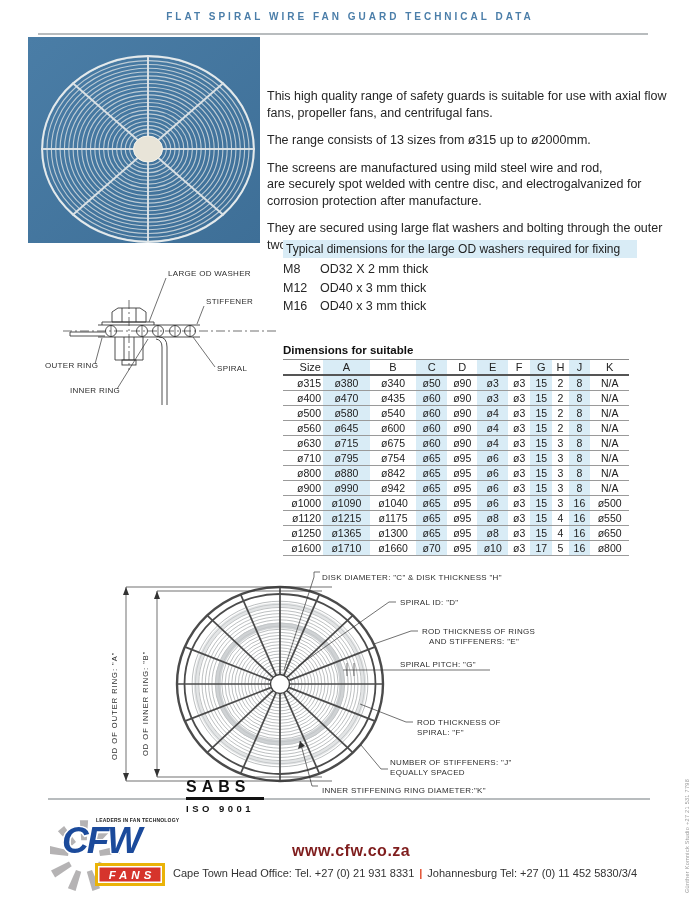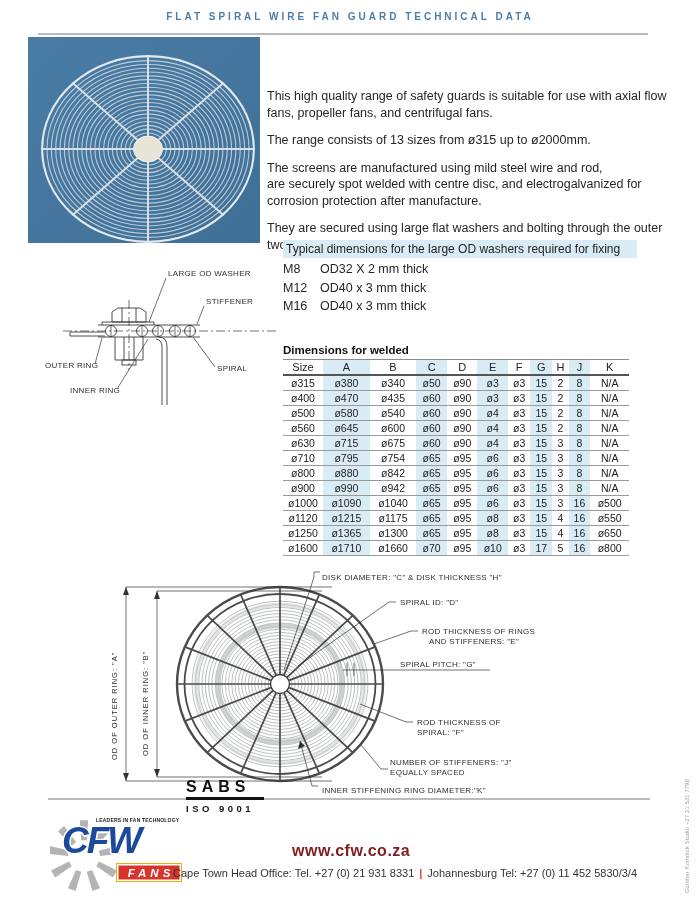--- a/index.html
+++ b/index.html
@@ -21,41 +21,41 @@
   .washer-row{display:flex;font-size:12.5px;color:#262626;height:18.5px;}
   .washer-row .wsize{width:37px;}
   .washers-list{margin-top:4px;}
   
   .screens{position:absolute;left:283px;top:344px;width:360px;}
   .screens-heading{font-size:11.5px;font-weight:bold;color:#111;margin-bottom:3px;}
   table.screens-table{border-collapse:collapse;width:346px;font-size:10.5px;color:#222;}
   table.screens-table th{font-weight:normal;font-size:11px;border-top:1px solid #8a8a8a;
         border-bottom:2px solid #555;padding:1px 2px;height:12px;text-align:center;}
   table.screens-table td{border-bottom:1px solid #9a9a9a;padding:1px 2px;height:11.6px;text-align:center;}
-  table.screens-table .col-size{text-align:center;width:36px;}
+  table.screens-table .col-size{text-align:right;width:36px;}
   table.screens-table .hl{background:#d9ecf6;}
   
   .bolt-svg{position:absolute;left:38px;top:252px;width:250px;height:155px;}
   .guard-svg{position:absolute;left:60px;top:560px;width:600px;height:247px;}
   .dlabel{font-family:"Liberation Sans",sans-serif;font-size:8px;letter-spacing:0.3px;fill:#2d2d2d;}
   .dlabel-sm{font-family:"Liberation Sans",sans-serif;font-size:7.5px;letter-spacing:1px;fill:#2d2d2d;}
   .dline{stroke:#3a3a3a;stroke-width:0.9;fill:none;}
   .dthin{stroke:#333;stroke-width:0.7;fill:none;}
   
   .footer-rule{position:absolute;left:48px;top:798px;width:602px;height:2px;background:#b8bcbe;}
   .cfw-gear{position:absolute;left:50px;top:811px;width:130px;height:85px;}
   .cfw-tagline{position:absolute;left:96px;top:817px;font-size:5px;font-weight:bold;color:#222;
                letter-spacing:0.2px;}
   .cfw-text{position:absolute;left:62px;top:820px;font-size:37px;font-weight:bold;font-style:italic;
             color:#1b4a9b;letter-spacing:-2px;
             text-shadow:-1.5px 0 #fff,1.5px 0 #fff,0 -1.5px #fff,0 1.5px #fff,
                         -1px -1px #fff,1px 1px #fff,-1px 1px #fff,1px -1px #fff;}
   .fans-box{position:absolute;left:95px;top:863px;width:64px;height:17px;background:#d6342c;
-            box-shadow:inset 0 0 0 1.5px #fff;border:1px solid #eab308;
-            display:flex;align-items:center;justify-content:center;margin-left:21px;}
+            box-shadow:inset 0 0 0 1.5px #fff;border:3px solid #eab308;
+            display:flex;align-items:center;justify-content:center;}
   .fans-box span{color:#fff;font-weight:bold;font-style:italic;font-size:11.5px;letter-spacing:4px;
                  padding-left:4px;}
   .sabs{position:absolute;left:186px;top:778px;width:80px;color:#111;}
   .sabs-name{font-size:16px;font-weight:bold;letter-spacing:5px;}
   .sabs-bar{height:2.5px;background:#111;margin-top:1px;width:78px;}
   .sabs-cert{font-size:9.5px;font-weight:bold;letter-spacing:3.5px;margin-top:3px;}
   .website{position:absolute;left:292px;top:842px;font-size:16px;font-weight:bold;color:#7f1d1d;
            letter-spacing:0.5px;text-decoration:none;}
   .contacts{position:absolute;left:173px;top:867px;font-size:11px;color:#333;}
   .contacts .sep{color:#e04a2a;padding:0 5px;font-weight:bold;}
@@ -198,21 +198,21 @@
     </g>
 
     <text class="dlabel" x="130" y="24">LARGE OD WASHER</text>
     <text class="dlabel" x="168" y="52">STIFFENER</text>
     <text class="dlabel" x="7" y="116">OUTER RING</text>
     <text class="dlabel" x="179" y="119">SPIRAL</text>
     <text class="dlabel" x="32" y="141">INNER RING</text>
   </svg>
 
   <div class="screens">
-    <div class="screens-heading">Dimensions for welded</div>
+    <div class="screens-heading">Dimensions for suitable</div>
     <table class="screens-table">
       <thead>
           <tr id="screens-head">
             <th class="col-size">Size</th>
             <th class="hl">A</th>
             <th>B</th>
             <th class="hl">C</th>
             <th>D</th>
             <th class="hl">E</th>
             <th>F</th>

